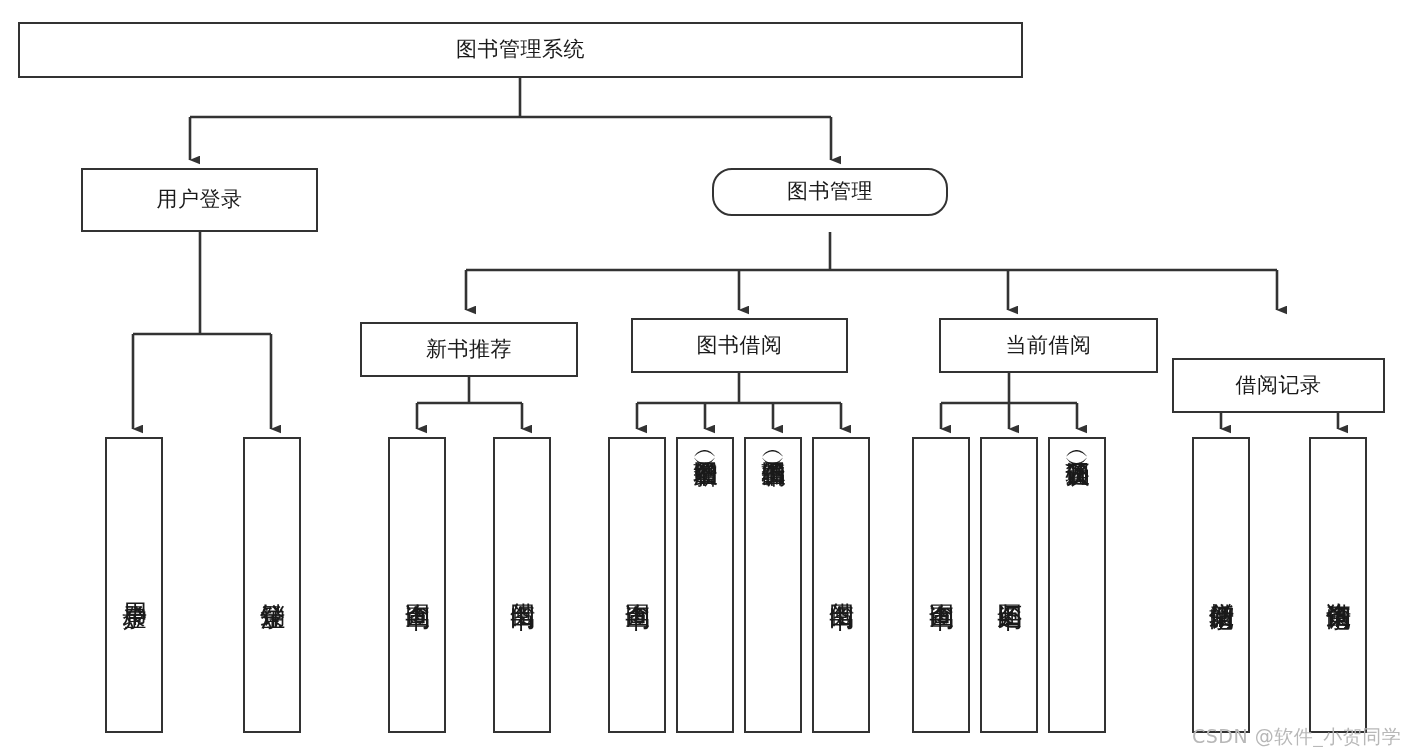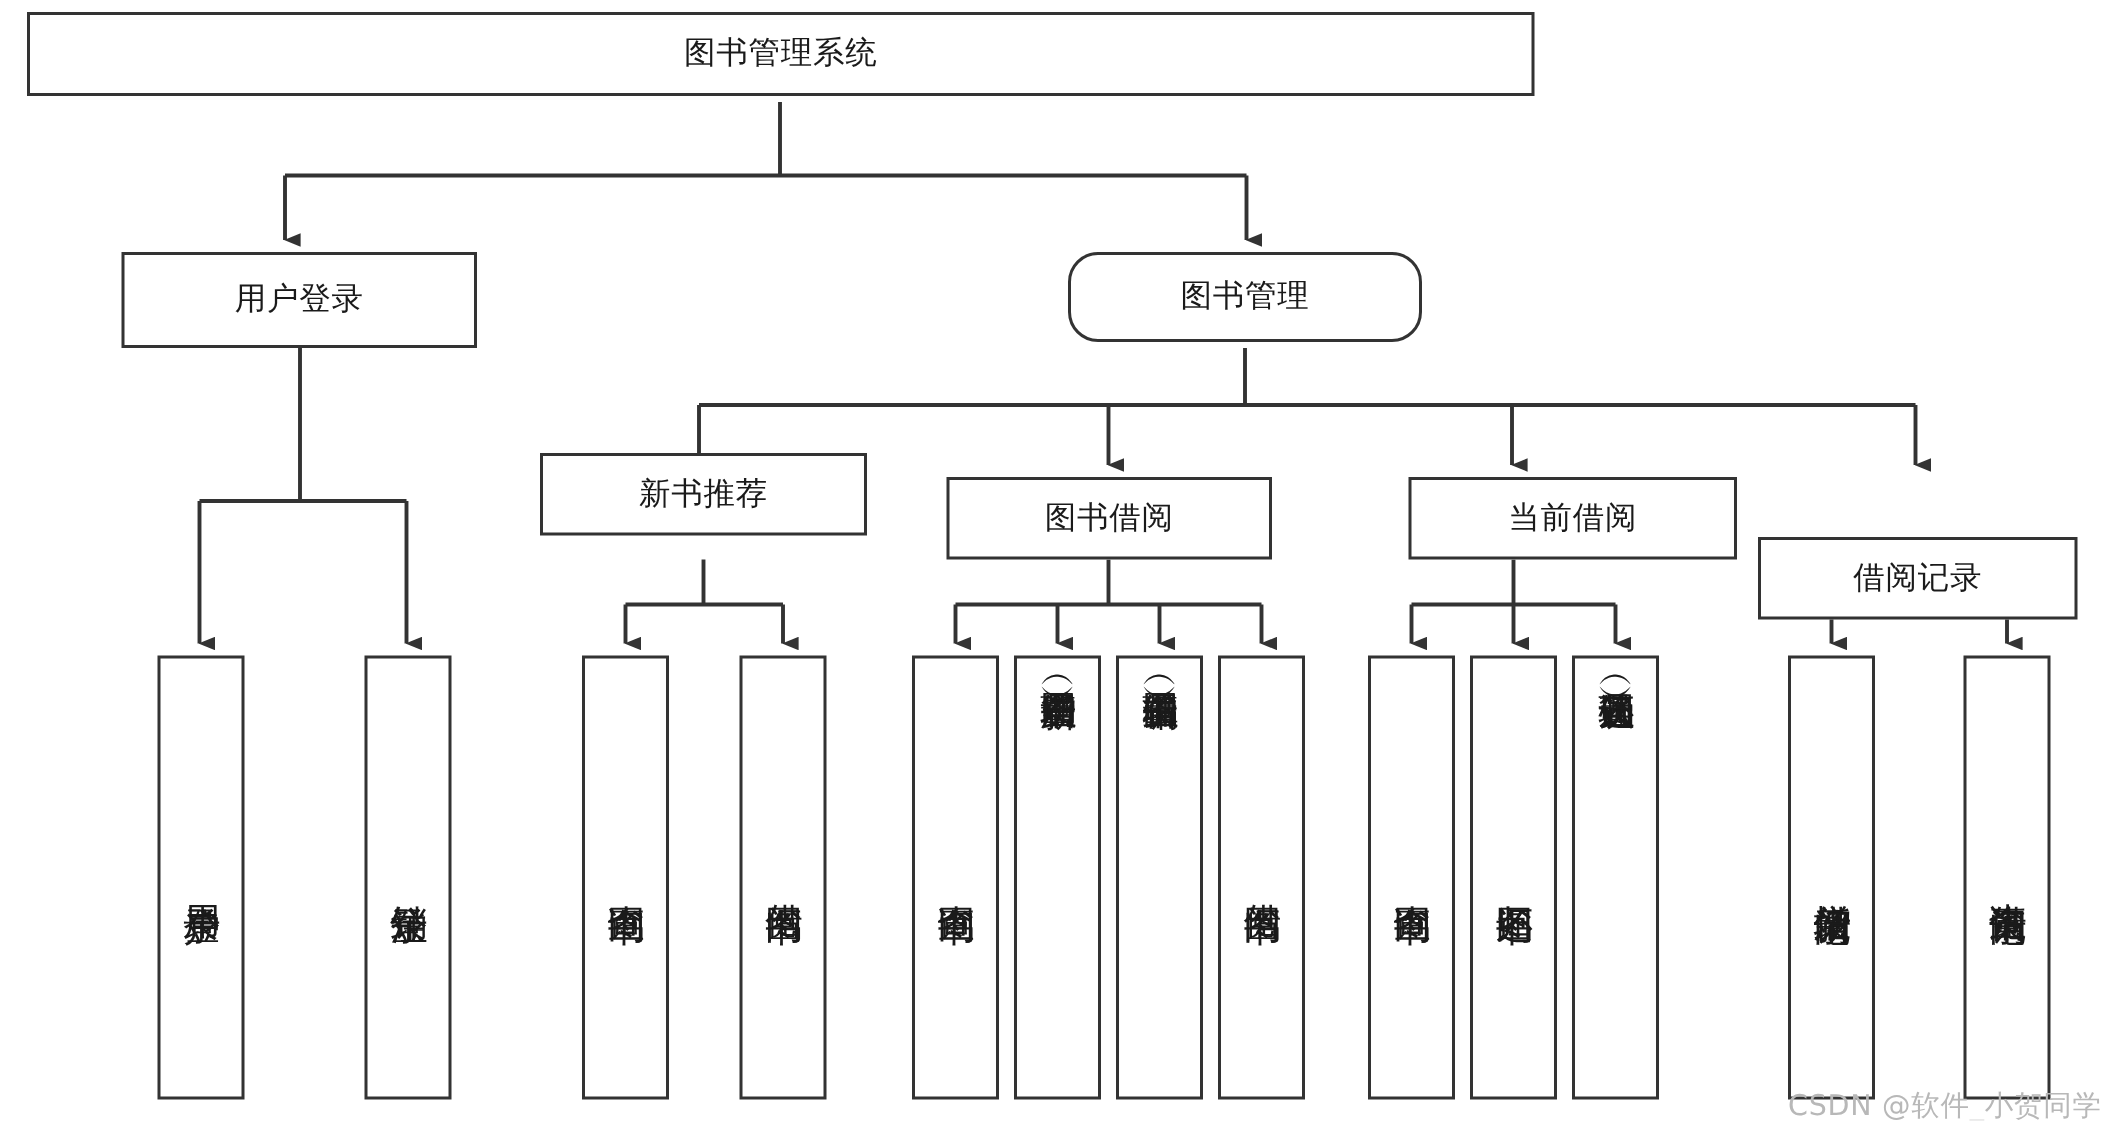--- a/index.html
+++ b/index.html
@@ -133,32 +133,32 @@
       <path d="M1009,403 L1009,429" marker-end="url(#arrow)"></path>
       <path d="M1077,403 L1077,429" marker-end="url(#arrow)"></path>
 
       <path d="M1278,373 L1278,403"></path>
       <path d="M1221,403 L1338,403"></path>
       <path d="M1221,403 L1221,429" marker-end="url(#arrow)"></path>
       <path d="M1338,403 L1338,429" marker-end="url(#arrow)"></path>
     </g>
   </svg>
 
-  <div class="node root horizontal" style="left:18px; top:8px; width:1005px; height:56px;">
+  <div class="node root horizontal" style="left:18px; top:22px; width:1005px; height:56px;">
     <span class="label">图书管理系统</span>
   </div>
 
   <div class="node horizontal" style="left:81px; top:168px; width:237px; height:64px;">
     <span class="label">用户登录</span>
   </div>
-  <div class="node horizontal" style="left:712px; top:168px; width:236px; height:60px;border-radius:20px;">
+  <div class="node horizontal" style="left:712px; top:168px; width:236px; height:48px;border-radius:20px;">
     <span class="label">图书管理</span>
   </div>
 
-  <div class="node horizontal" style="left:360px; top:302px; width:218px; height:55px;">
+  <div class="node horizontal" style="left:360px; top:322px; width:218px; height:55px;">
     <span class="label">新书推荐</span>
   </div>
   <div class="node horizontal" style="left:631px; top:318px; width:217px; height:55px;">
     <span class="label">图书借阅</span>
   </div>
   <div class="node horizontal" style="left:900px; top:318px; width:219px; height:55px;margin-left:39px;">
     <span class="label">当前借阅</span>
   </div>
   <div class="node horizontal" style="left:1172px; top:318px; width:213px; height:55px;margin-top:40px;">
     <span class="label">借阅记录</span>

